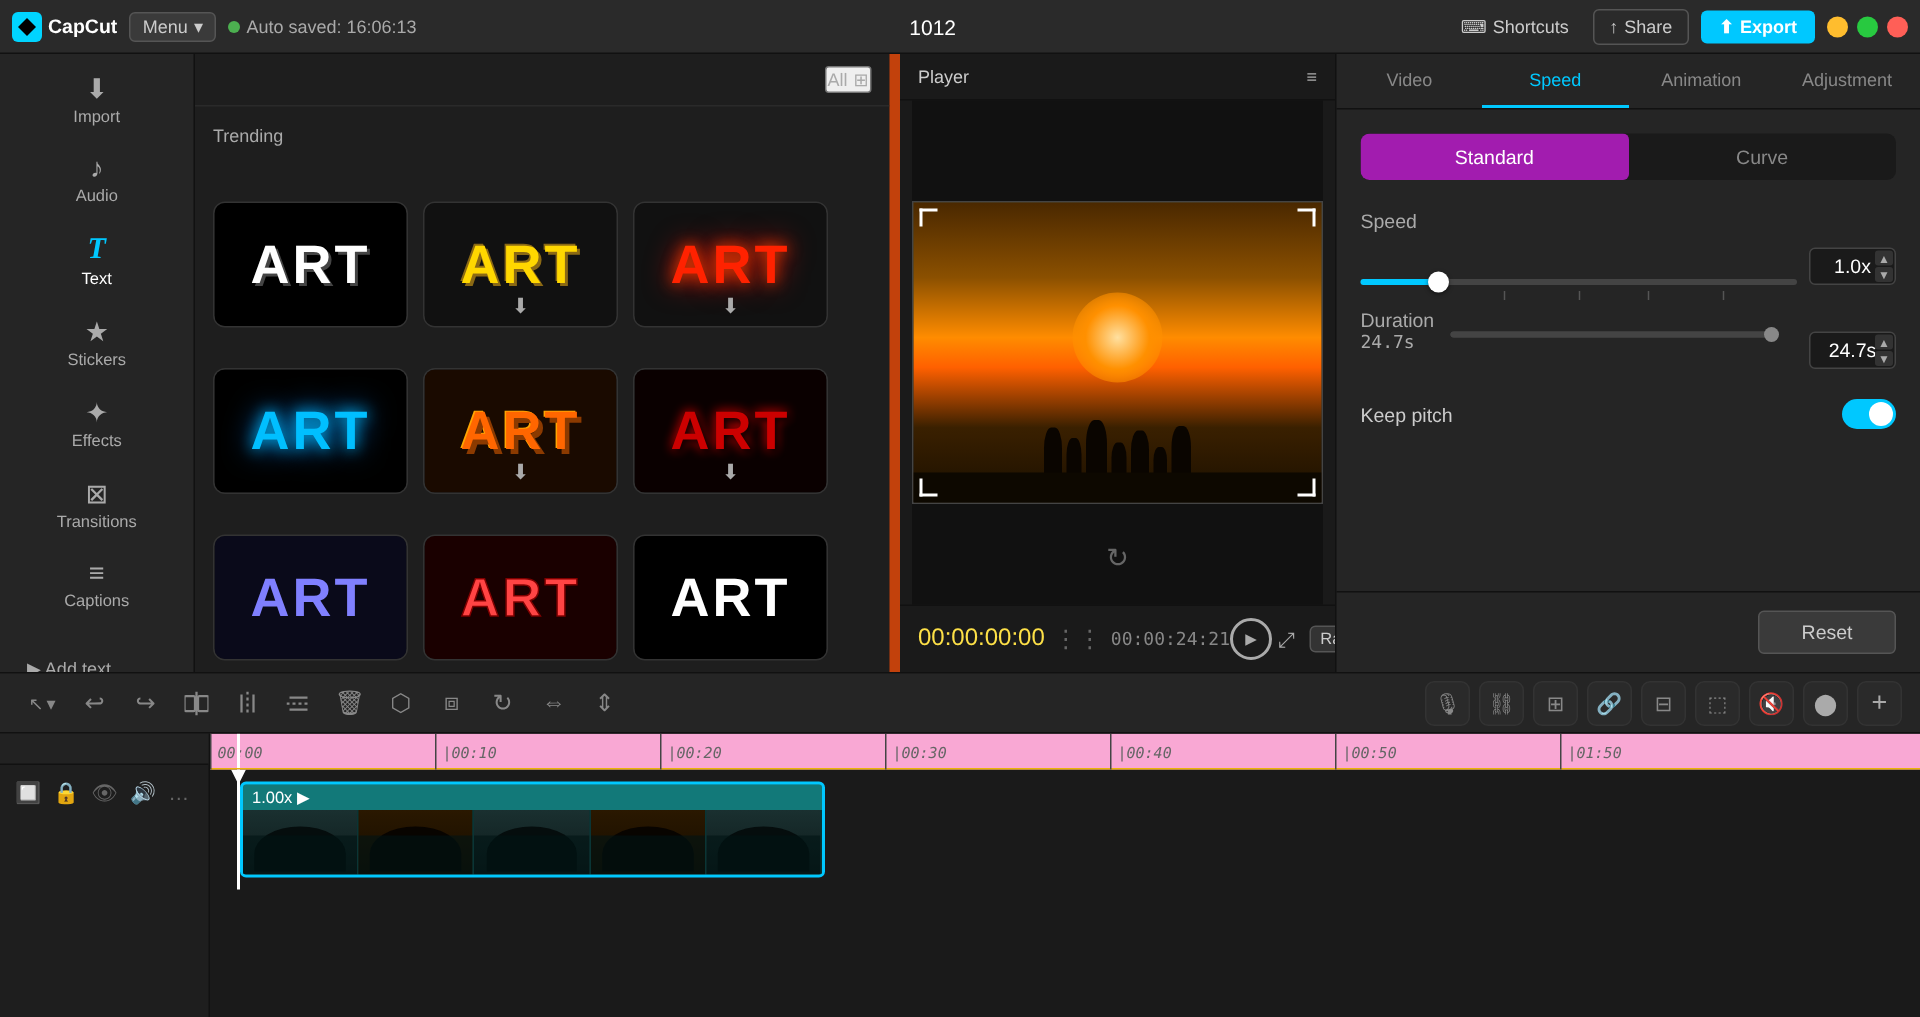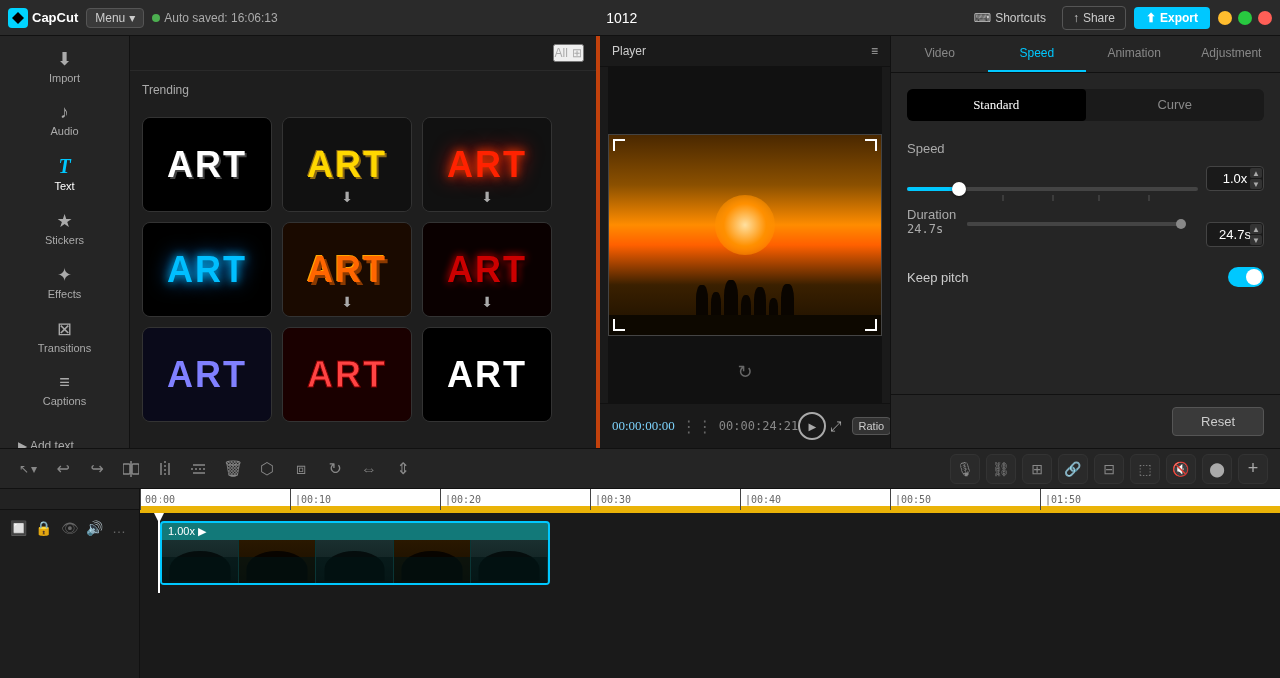--- a/index.html
+++ b/index.html
@@ -32,27 +32,27 @@
     .sidebar-tools { display: flex; flex-direction: column; gap: 2px; padding: 4px; }
     .sidebar-tool { display: flex; flex-direction: column; align-items: center; gap: 2px; padding: 8px 4px; border-radius: 6px; cursor: pointer; color: #aaa; font-size: 11px; }
     .sidebar-tool.active { color: #fff; }
     .tool-icon { font-size: 18px; }
     .text-tool-icon { color: #00c8ff; font-style: italic; font-size: 20px; font-weight: bold; }
     .sidebar-divider { height: 1px; background: #333; margin: 4px 8px; }
     .sidebar-menu { display: flex; flex-direction: column; gap: 2px; padding: 4px 8px; }
     .sidebar-menu-item { padding: 8px 10px; border-radius: 6px; cursor: pointer; color: #aaa; font-size: 12px; display: flex; align-items: center; gap: 6px; }
 
     
-    .center-panel { width: 470px; background: #1e1e1e; border-right: 4px solid #c2410c; display: flex; flex-direction: column; flex-shrink: 0; overflow: hidden; }
+    .center-panel { width: 470px; background: #1e1e1e; border-right: 7px solid #c2410c; display: flex; flex-direction: column; flex-shrink: 0; overflow: hidden; }
     .effects-header { display: flex; align-items: center; justify-content: space-between; padding: 8px 12px; border-bottom: 1px solid #2a2a2a; }
     .effects-all-btn { display: flex; align-items: center; gap: 4px; color: #aaa; cursor: pointer; font-size: 12px; }
     .effects-grid { padding: 12px; overflow-y: auto; flex: 1; }
     .effects-section-title { color: #aaa; font-size: 12px; margin-bottom: 20px; }
     .effects-row { display: flex; gap: 10px; margin-bottom: 10px; flex-wrap: wrap; }
-    .effect-card { width: 130px; height: 95px; border-radius: 8px; background: #111; overflow: hidden; position: relative; cursor: pointer; border: 1px solid #333; }
+    .effect-card { width: 130px; height: 84px; border-radius: 8px; background: #111; overflow: hidden; position: relative; cursor: pointer; border: 1px solid #333; margin-top: 17px; }
     .effect-card .download-icon { position: absolute; bottom: 6px; left: 50%; transform: translateX(-50%); color: #aaa; font-size: 14px; }
     .art-text { font-size: 36px; font-weight: 900; letter-spacing: 2px; display: flex; align-items: center; justify-content: center; height: 100%; }
     .art-black { background: #000; color: #fff; font-family: Impact, Arial Black, sans-serif; text-shadow: 2px 2px 0 #444; }
     .art-yellow { background: #111; color: #FFD700; font-family: Impact, Arial Black, sans-serif; text-shadow: 2px 2px 0 #8B6914, -1px -1px 0 #8B6914; }
     .art-red-outline { background: #111; color: #FF2200; font-family: Impact, Arial Black, sans-serif; text-shadow: 0 0 10px #FF4400, 0 0 20px #FF0000; }
     .art-blue-glow { background: #000; color: #00BFFF; font-family: Impact, Arial Black, sans-serif; text-shadow: 0 0 10px #00BFFF, 0 0 20px #0080FF; }
     .art-orange-3d { background: #1a0a00; color: #FF6600; font-family: Impact, Arial Black, sans-serif; text-shadow: 3px 3px 0 #8B3A00, -1px -1px 0 #FFa500; }
     .art-dark-red { background: #0a0000; color: #CC0000; font-family: Impact, Arial Black, sans-serif; text-shadow: 2px 2px 4px #000, 0 0 8px #FF0000; }
 
     
@@ -60,37 +60,37 @@
     .player-header { display: flex; align-items: center; justify-content: space-between; padding: 8px 12px; border-bottom: 1px solid #111; }
     .player-menu-icon { color: #aaa; cursor: pointer; }
     .player-viewport { flex: 1; display: flex; align-items: center; justify-content: center; background: #111; position: relative; margin: 0 8px; }
     .video-preview { width: 360px; height: 202px; background: linear-gradient(to bottom, #8B5A00 0%, #B8860B 30%, #FF8C00 50%, #2a1a00 80%, #1a1000 100%); position: relative; border: 1px solid #444; overflow: hidden; }
     .video-corner-tl { position: absolute; top: 4px; left: 4px; width: 12px; height: 12px; border-top: 2px solid #fff; border-left: 2px solid #fff; }
     .video-corner-tr { position: absolute; top: 4px; right: 4px; width: 12px; height: 12px; border-top: 2px solid #fff; border-right: 2px solid #fff; }
     .video-corner-bl { position: absolute; bottom: 4px; left: 4px; width: 12px; height: 12px; border-bottom: 2px solid #fff; border-left: 2px solid #fff; }
     .video-corner-br { position: absolute; bottom: 4px; right: 4px; width: 12px; height: 12px; border-bottom: 2px solid #fff; border-right: 2px solid #fff; }
     .player-refresh { position: absolute; bottom: -30px; left: 50%; transform: translateX(-50%); color: #666; font-size: 18px; }
     .player-controls { display: flex; align-items: center; justify-content: space-between; padding: 8px 12px; border-top: 1px solid #111; }
-    .player-time { color: #7dd3fc; font-size: 13px; font-family: Liberation Serif, serif; }
+    .player-time { color: #fde047; font-size: 16px; font-family: Liberation Sans, sans-serif; }
     .player-time-total { color: #888; font-size: 12px; font-family: monospace; }
     .player-control-btns { display: flex; align-items: center; gap: 8px; }
     .play-btn { width: 28px; height: 28px; border-radius: 50%; border: 2px solid #aaa; background: transparent; color: #aaa; cursor: pointer; display: flex; align-items: center; justify-content: center; font-size: 10px; }
     .player-right-btns { display: flex; gap: 6px; align-items: center; }
     .player-icon-btn { background: transparent; border: none; color: #aaa; cursor: pointer; font-size: 14px; padding: 4px; }
     .ratio-btn { background: #333; border: 1px solid #555; border-radius: 4px; color: #ccc; cursor: pointer; font-size: 11px; padding: 2px 6px; }
 
     
     .right-panel { width: 390px; background: #252525; border-left: 1px solid #111; display: flex; flex-direction: column; flex-shrink: 0; }
     .right-tabs { display: flex; border-bottom: 1px solid #111; }
     .right-tab { flex: 1; text-align: center; padding: 10px 4px; cursor: pointer; color: #888; font-size: 12px; border-bottom: 2px solid transparent; }
     .right-tab.active { color: #00c8ff; border-bottom-color: #00c8ff; }
     .right-content { flex: 1; padding: 16px; overflow-y: auto; }
     .speed-tabs { display: flex; background: #1a1a1a; border-radius: 6px; overflow: hidden; margin-bottom: 20px; }
     .speed-tab { flex: 1; text-align: center; padding: 8px; cursor: pointer; font-size: 13px; color: #888; }
-    .speed-tab.active { background: #000000; color: #fff; border-radius: 4px; font-family: Liberation Serif, serif; }
+    .speed-tab.active { background: #a21caf; color: #fff; border-radius: 4px; }
     .param-label { color: #aaa; font-size: 13px; margin-bottom: 10px; }
     .slider-row { display: flex; align-items: flex-end; gap: 8px; margin-bottom: 16px; }
     .slider-track { flex: 1; height: 4px; background: #444; border-radius: 2px; position: relative; cursor: pointer; }
     .slider-fill { height: 100%; background: #00c8ff; border-radius: 2px; }
     .slider-thumb { width: 14px; height: 14px; background: #fff; border-radius: 50%; position: absolute; top: -5px; transform: translateX(-50%); cursor: grab; box-shadow: 0 1px 3px rgba(0,0,0,0.5); }
     .slider-tick { position: absolute; top: 8px; width: 1px; height: 6px; background: #555; transform: translateX(-50%); }
     .value-input-wrap { position: relative; }
     .value-input { width: 58px; background: #1a1a1a; border: 1px solid #444; border-radius: 4px; color: #fff; text-align: center; padding: 4px 4px; font-size: 13px; }
     .value-spinners { position: absolute; right: 2px; top: 0; bottom: 0; display: flex; flex-direction: column; justify-content: center; gap: 1px; }
     .spinner-btn { width: 12px; height: 10px; background: #333; border: none; color: #aaa; cursor: pointer; font-size: 8px; display: flex; align-items: center; justify-content: center; border-radius: 2px; }
@@ -118,21 +118,21 @@
 
     
     .timeline { flex: 1; display: flex; overflow: hidden; position: relative; }
     .timeline-left-bar { width: 140px; background: #1e1e1e; border-right: 1px solid #111; flex-shrink: 0; display: flex; flex-direction: column; }
     .track-controls { display: flex; align-items: center; gap: 6px; padding: 0 8px; height: 100%; justify-content: flex-start; }
     .track-ctrl-btn { background: transparent; border: none; color: #666; cursor: pointer; font-size: 14px; padding: 2px; }
     .cover-label-area { width: 60px; height: 60px; background: #2a2a2a; border-radius: 4px; margin-left: 8px; display: flex; flex-direction: column; align-items: center; justify-content: center; gap: 2px; cursor: pointer; border: 1px solid #333; }
     .cover-icon { font-size: 16px; color: #888; }
     .cover-text { font-size: 10px; color: #888; }
     .timeline-tracks { flex: 1; overflow-x: auto; overflow-y: hidden; position: relative; background: #1a1a1a; }
-    .timeline-ruler { height: 24px; background: #ffffff; border-bottom: 7px solid #eab308; position: sticky; top: 0; display: flex; align-items: center; position: relative; }
+    .timeline-ruler { height: 24px; background: #f9a8d4; border-bottom: 1px solid #eab308; position: sticky; top: 0; display: flex; align-items: center; position: relative; font-style: italic; }
     .track-lane { height: 80px; position: relative; display: flex; align-items: center; }
     .video-clip { position: absolute; left: 20px; width: 390px; height: 64px; top: 8px; border-radius: 4px; overflow: hidden; background: #1a6060; border: 2px solid #00c8ff; cursor: pointer; display: flex; flex-direction: column; }
     .clip-header { background: rgba(0,180,180,0.3); padding: 2px 6px; font-size: 11px; color: #fff; display: flex; align-items: center; gap: 4px; }
     .clip-thumbnail-strip { flex: 1; background: #0a3535; display: flex; align-items: center; overflow: hidden; }
     .clip-thumb { height: 100%; flex: 1; background: linear-gradient(to bottom, #1a2a2a 0%, #0d1a1a 50%, #050d0d 100%); border-right: 1px solid #0a3535; position: relative; overflow: hidden; }
     .clip-thumb::after { content: ''; position: absolute; bottom: 0; left: 0; right: 0; height: 60%; background: rgba(0,20,20,0.6); }
     .clip-thumb-figures { position: absolute; bottom: 2px; left: 50%; transform: translateX(-50%); width: 80%; height: 70%; background: #050d0d; border-radius: 50% 50% 0 0 / 60% 60% 0 0; }
 
     
     .ruler-content { display: flex; position: relative; min-width: 1100px; }

